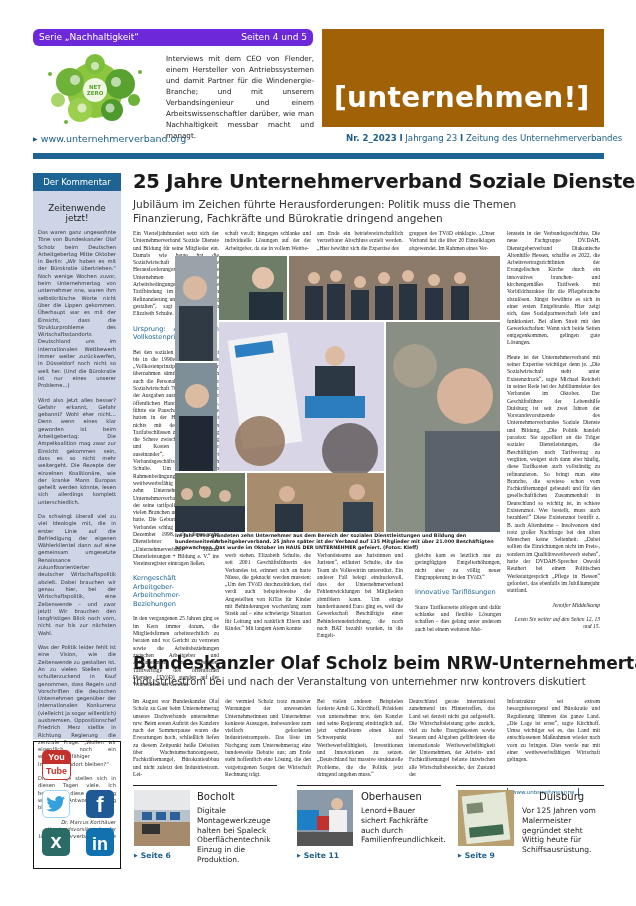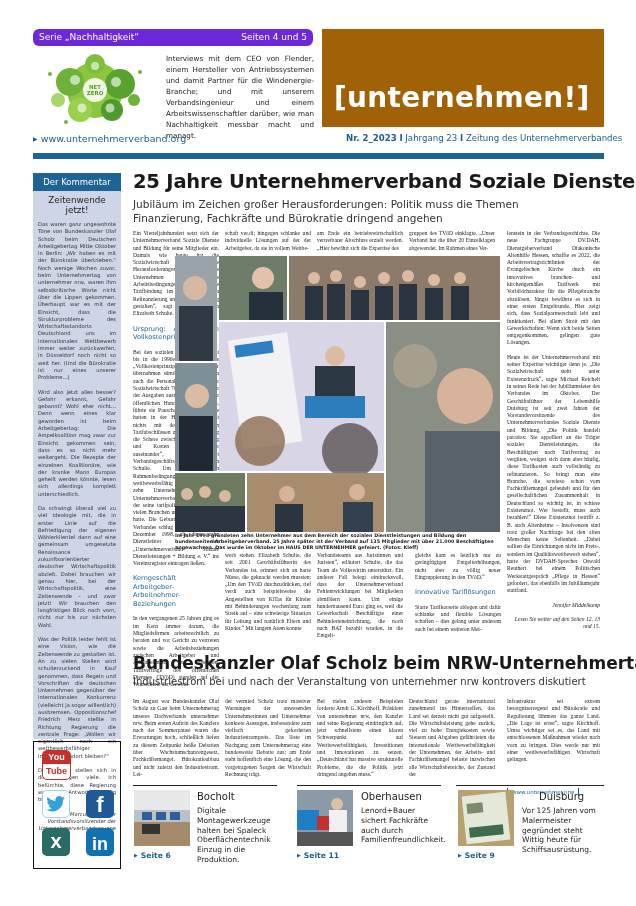--- a/index.html
+++ b/index.html
@@ -13,21 +13,21 @@
     .url-line { left: 33px; top: 133px; font-size: 9.5px; color: #1d5f8a; }
     .url-line .tri { font-size: 6px; color: #1d5f8a; margin-right: 3px; vertical-align: 1px; }
     .brand { left: 322px; top: 29px; width: 282px; height: 98px; background: #1d6393; }
     .brand-title { position: absolute; left: 12px; top: 52px; color: #fff; font-family: "DejaVu Sans", sans-serif; font-weight: bold; font-size: 28px; letter-spacing: 0.3px; }
     .issue-line { left: 322px; top: 133px; font-size: 8.6px; color: #1d5f8a; white-space: nowrap; margin-left: 24px; }
     .issue-line b { font-weight: bold; }
     .rule-top { left: 33px; top: 153px; width: 571px; height: 6px; background: #1d6393; }
 
     
     .comm-head { left: 33px; top: 173px; width: 88px; height: 18px; background: #1d6393; color: #fff; font-size: 8.5px; text-align: center; line-height: 18px; }
-    .comm-box { left: 33px; top: 191px; width: 88px; height: 548px; background: #cdd5e6; padding: 4px 5px; }
+    .comm-box { left: 33px; top: 191px; width: 88px; height: 548px; background: #cdd5e6; padding: 12px 5px; }
     .comm-title { font-size: 8.8px; text-align: center; margin-bottom: 6px; color: #222; }
     .comm-p { font-size: 5.2px; line-height: 7.3px; text-align: justify; color: #333; margin-bottom: 7px; }
     .comm-author { font-size: 5.2px; line-height: 7.3px; text-align: right; font-style: italic; color: #333; margin-top: 4px; }
 
     .social-box { left: 33px; top: 741px; width: 88px; height: 128px; border: 1.2px solid #111; }
     .soc { position: absolute; width: 28px; height: 28px; border-radius: 5px; color: #fff; font-weight: bold; text-align: center; font-family: "Liberation Sans", sans-serif; }
 
     
     .h1 { left: 133px; top: 170px; font-size: 19.5px; font-weight: bold; color: #1a1a1a; white-space: nowrap; letter-spacing: -0.2px; }
     .sub1 { left: 133px; top: 197px; width: 430px; font-size: 10.5px; line-height: 14px; color: #333; }
@@ -124,21 +124,21 @@
     <svg width="26" height="26" viewBox="0 0 26 26">
       <path d="M22 7c-.7.3-1.4.5-2.2.6.8-.5 1.4-1.2 1.6-2.1-.7.4-1.6.8-2.4.9a3.8 3.8 0 0 0-6.5 3.5C9.4 9.7 6.6 8.2 4.7 5.9a3.8 3.8 0 0 0 1.2 5.1c-.6 0-1.2-.2-1.7-.5 0 1.9 1.3 3.4 3 3.8-.6.2-1.2.2-1.7.1.5 1.5 1.9 2.6 3.6 2.7A7.7 7.7 0 0 1 3 18.6 10.9 10.9 0 0 0 20 9.4V9c.8-.5 1.4-1.2 2-2z" fill="#33a1de"></path>
     </svg>
   </div>
   <div class="soc" style="left:52px; top:48px; background:#1f5a96; font-size:22px; line-height:30px;">f</div>
   <div class="soc" style="left:8px; top:86px; background:#2a6b66; font-size:20px; line-height:26px;">x</div>
   <div class="soc" style="left:52px; top:86px; background:#1272b0; font-size:18px; line-height:32px;">in</div>
 </div>
 
 <div class="abs h1">25 Jahre Unternehmerverband Soziale Dienste + Bildung</div>
-<div class="abs sub1">Jubiläum im Zeichen großer Herausforderungen: Politik muss die Themen Finanzierung, Fachkräfte und Bürokratie dringend angehen</div>
+<div class="abs sub1">Jubiläum im Zeichen führte Herausforderungen: Politik muss die Themen Finanzierung, Fachkräfte und Bürokratie dringend angehen</div>
 
 <div class="abs col" style="left:133px; top:230px; width:86px;">
   <p>Ein Vierteljahrhundert setzt sich der Unternehmerverband Soziale Dienste und Bildung für seine Mitglieder ein. Damals wie heute hat die Sozialwirtschaft große Herausforderungen zu meistern, „die Unternehmen müssen die Arbeitsbedingungen mit und ohne Tarifbindung im Spagat zwischen Refinanzierung und sozialem Auftrag gestalten“, sagt Geschäftsführerin Elizabeth Schulte.</p>
   <h4>Ursprung: Abkehr vom Vollkostenprinzip</h4>
   <p>Bei den sozialen Dienstleistern galt bis in die 1990er-Jahre hinein das „Vollkostenprinzip“: Die Kostenträger übernahmen sämtliche Kosten, eben auch die Personalkosten, die in der Sozialwirtschaft 70 Prozent und mehr der Ausgaben ausmachen. Ab das der öffentlichen Hand zu teuer wurde, führte sie Pauschalen ein – und die hatten in der Höhe und Laufzeit nichts mit den ursprünglichen Tarifabschlüssen zu tun. „Somit ging die Schere zwischen Refinanzierung und Kosten immer mehr auseinander“, erläutert Verbandsgeschäftsführerin Elizabeth Schulte. Um unter diesen Rahmenbedingungen wettbewerbsfähig zu bleiben, gingen zehn Unternehmen auf den Unternehmerverband in Duisburg zu, der seine tarifpolitische Expertise in vielen Branchen unter Beweis gestellt hatte. Die Geburtsstunde des neuen Verbandes schlug dann exakt am 30. Dezember 1998, als diese zehn Dienstleister den „Unternehmerverband Soziale Dienstleistungen + Bildung e. V.“ ins Vereinsregister eintragen ließen.</p>
   <h4>Kerngeschäft Arbeitgeber-Arbeitnehmer-Beziehungen</h4>
   <p>In den vergangenen 25 Jahren ging es im Kern immer darum, die Mitgliedsfirmen arbeitsrechtlich zu beraten und vor Gericht zu vertreten sowie die Arbeitsbeziehungen zwischen Arbeitgeber und Arbeitnehmern zu gestalten. Tarifverträge des öffentlichen Dienstes (TVöD) standen auf der Wunschliste der Gewerk-</p>
 </div>
 
 <div class="abs col" style="left:225px; top:230px; width:86px;">schaft ver.di; hingegen schlanke und individuelle Lösungen auf der der Arbeitgeber, da sie in vollem Wettbe-</div>

